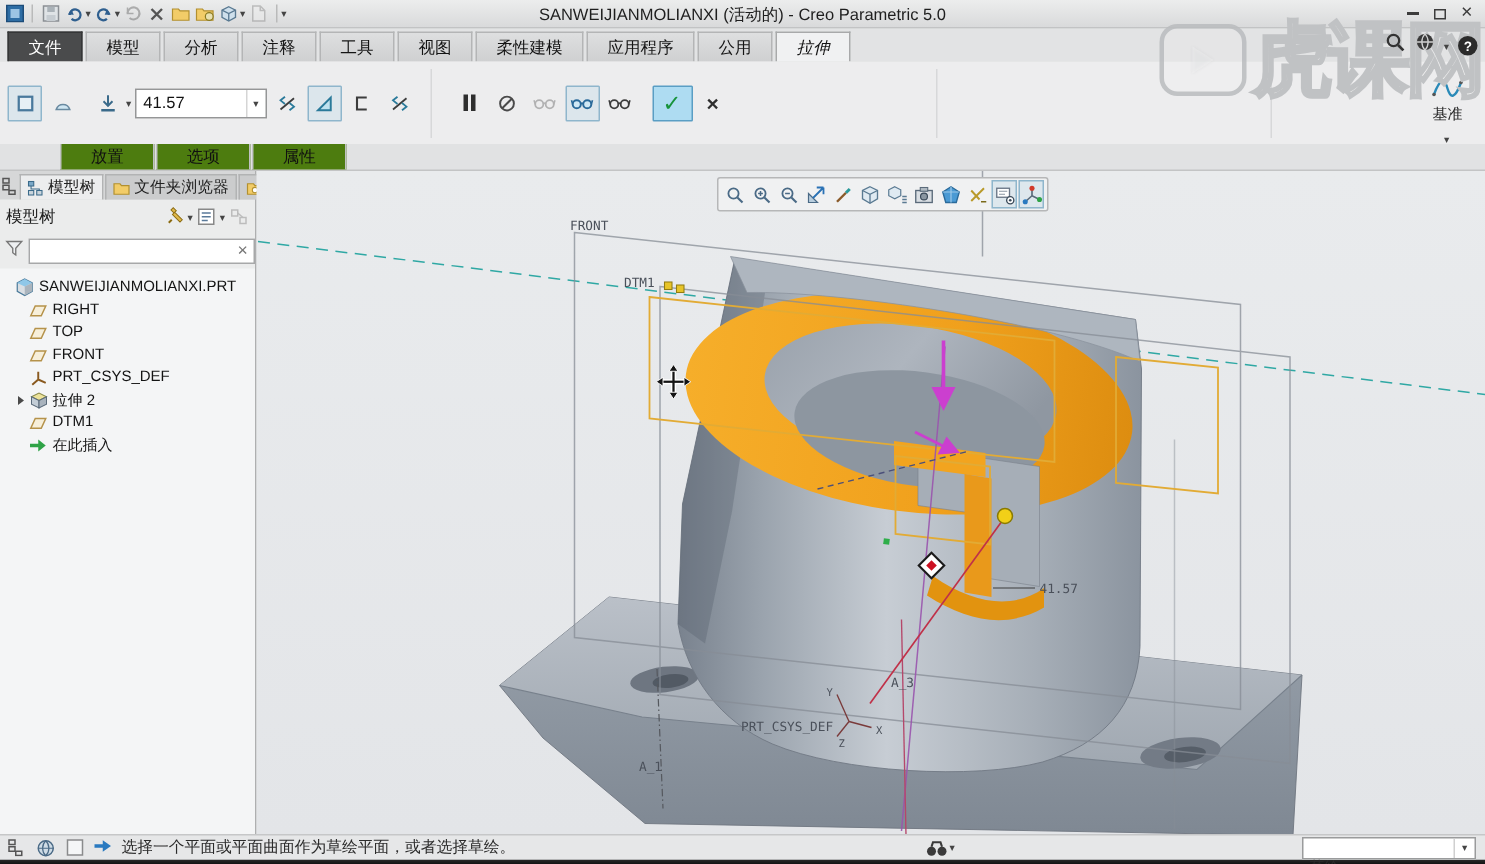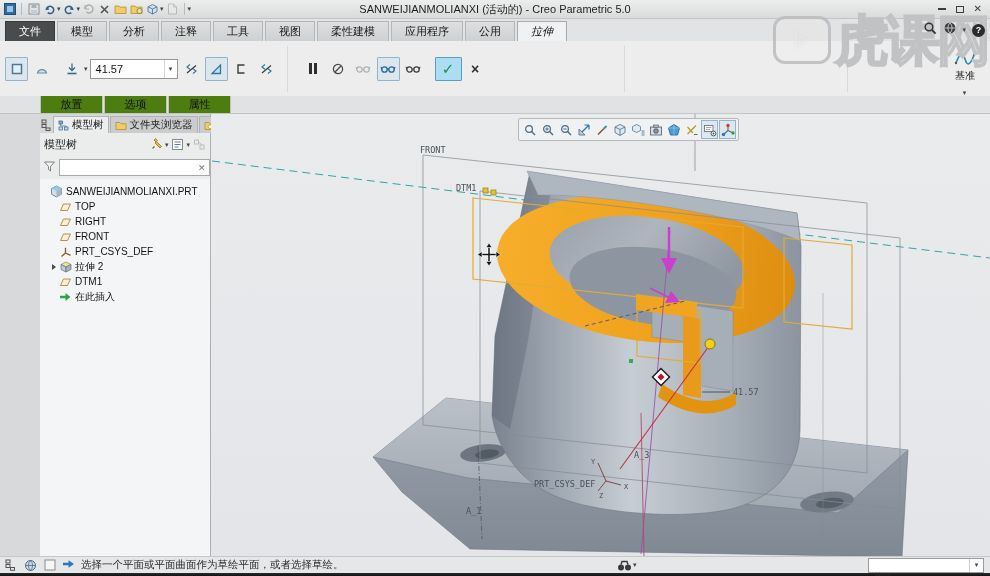--- a/index.html
+++ b/index.html
@@ -51,21 +51,21 @@
   .datumgrp{position:absolute;right:6px;top:6px;width:38px;display:flex;flex-direction:column;align-items:center;z-index:10;}
   .datumgrp .dlabel{font-size:10px;color:#222;margin-top:1px;}
   .datumgrp .qcaret{margin-top:6px;}
 
   
   .dashtabs{height:18px;background:#e1e2e3;border-bottom:1px solid #c3c4c5;display:flex;padding-left:40px;flex:0 0 auto;}
   .dtab{width:63px;font-size:11px;display:flex;align-items:center;justify-content:center;color:#111;
     background:#4d7c0f;border-left:1px solid #c0c1c2;border-right:1px solid #c0c1c2;margin-right:1px;}
 
   
-  .main{height:442px;display:flex;flex:0 0 auto;padding-left:40px;}
+  .main{height:442px;display:flex;flex:0 0 auto;}
 
   
   .navigator{width:171px;background:#ebecec;border-right:1px solid #aeafb0;display:flex;flex-direction:column;flex:0 0 auto;}
   .navtabs{height:19px;background:#d6d7d8;display:flex;align-items:flex-end;padding-left:13px;position:relative;}
   .nav-mini{position:absolute;left:1px;top:3px;}
   .navtab{height:17px;display:flex;align-items:center;gap:3px;padding:0 4px;font-size:10.5px;color:#222;
     border:1px solid #b2b3b4;border-bottom:none;background:#cbcccd;margin-right:1px;white-space:nowrap;}
   .navtab.active{background:#ecedee;}
   .navheader{height:23px;display:flex;align-items:center;gap:3px;padding:0 4px;font-size:11px;color:#222;}
   .navheader .sp{flex:1;}
@@ -418,31 +418,31 @@
             <span>SANWEIJIANMOLIANXI.PRT</span>
           </div>
 
           <div class="trow lvl1">
             <span class="caret" style="visibility: hidden;"></span>
             <span class="ticon">
               <svg width="13" height="12">
                 <path d="M1.5,9.5 L4.5,3 11.5,3 8.5,9.5 Z" fill="#f7efda" stroke="#b5924a" stroke-width="1"></path>
               </svg>
             </span>
-            <span>TOP</span>
+            <span>RIGHT</span>
           </div>
 
           <div class="trow lvl1">
             <span class="caret" style="visibility: hidden;"></span>
             <span class="ticon">
               <svg width="13" height="12">
                 <path d="M1.5,9.5 L4.5,3 11.5,3 8.5,9.5 Z" fill="#f7efda" stroke="#b5924a" stroke-width="1"></path>
               </svg>
             </span>
-            <span>RIGHT</span>
+            <span>TOP</span>
           </div>
 
           <div class="trow lvl1">
             <span class="caret" style="visibility: hidden;"></span>
             <span class="ticon">
               <svg width="13" height="12">
                 <path d="M1.5,9.5 L4.5,3 11.5,3 8.5,9.5 Z" fill="#f7efda" stroke="#b5924a" stroke-width="1"></path>
               </svg>
             </span>
             <span>FRONT</span>

